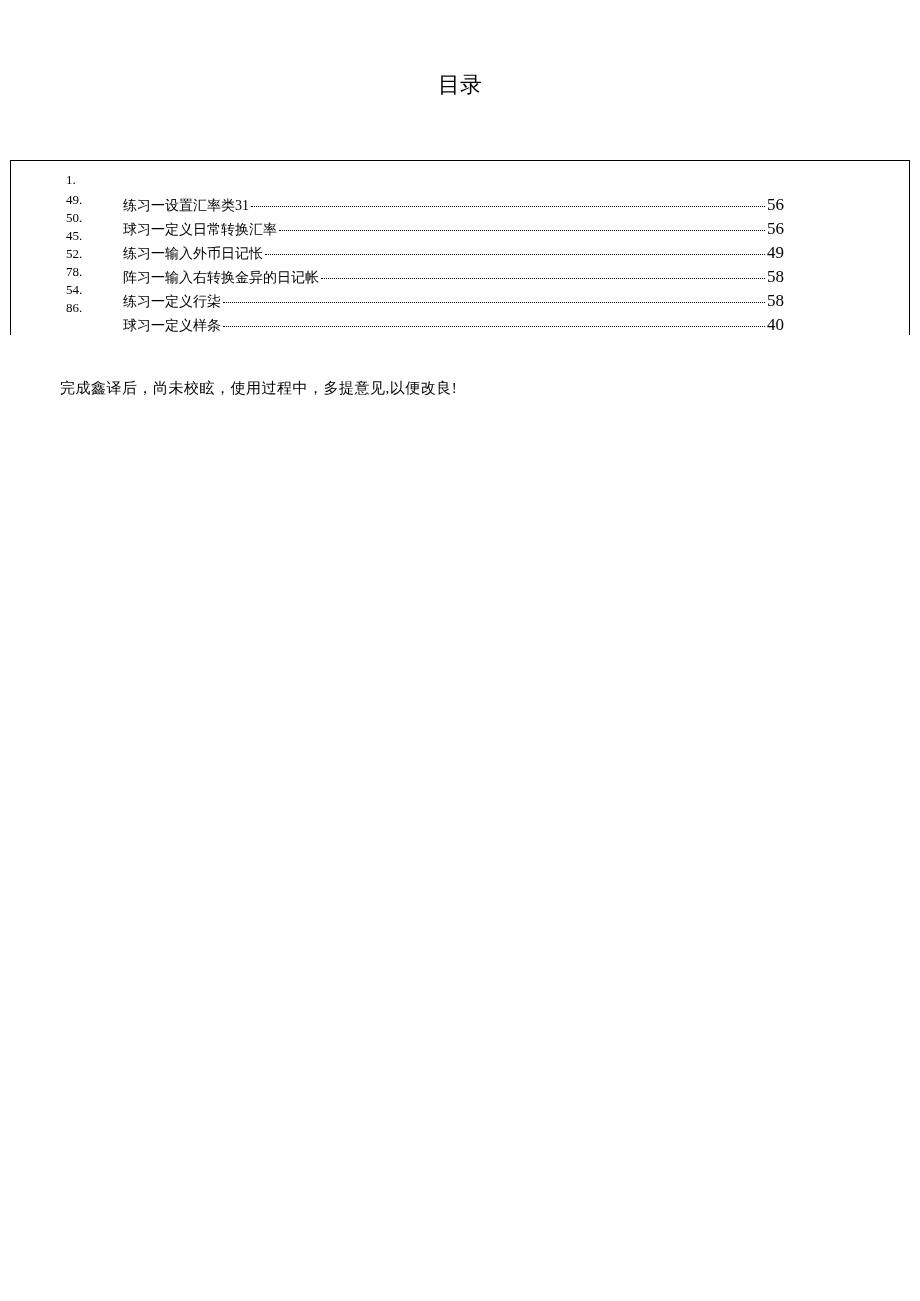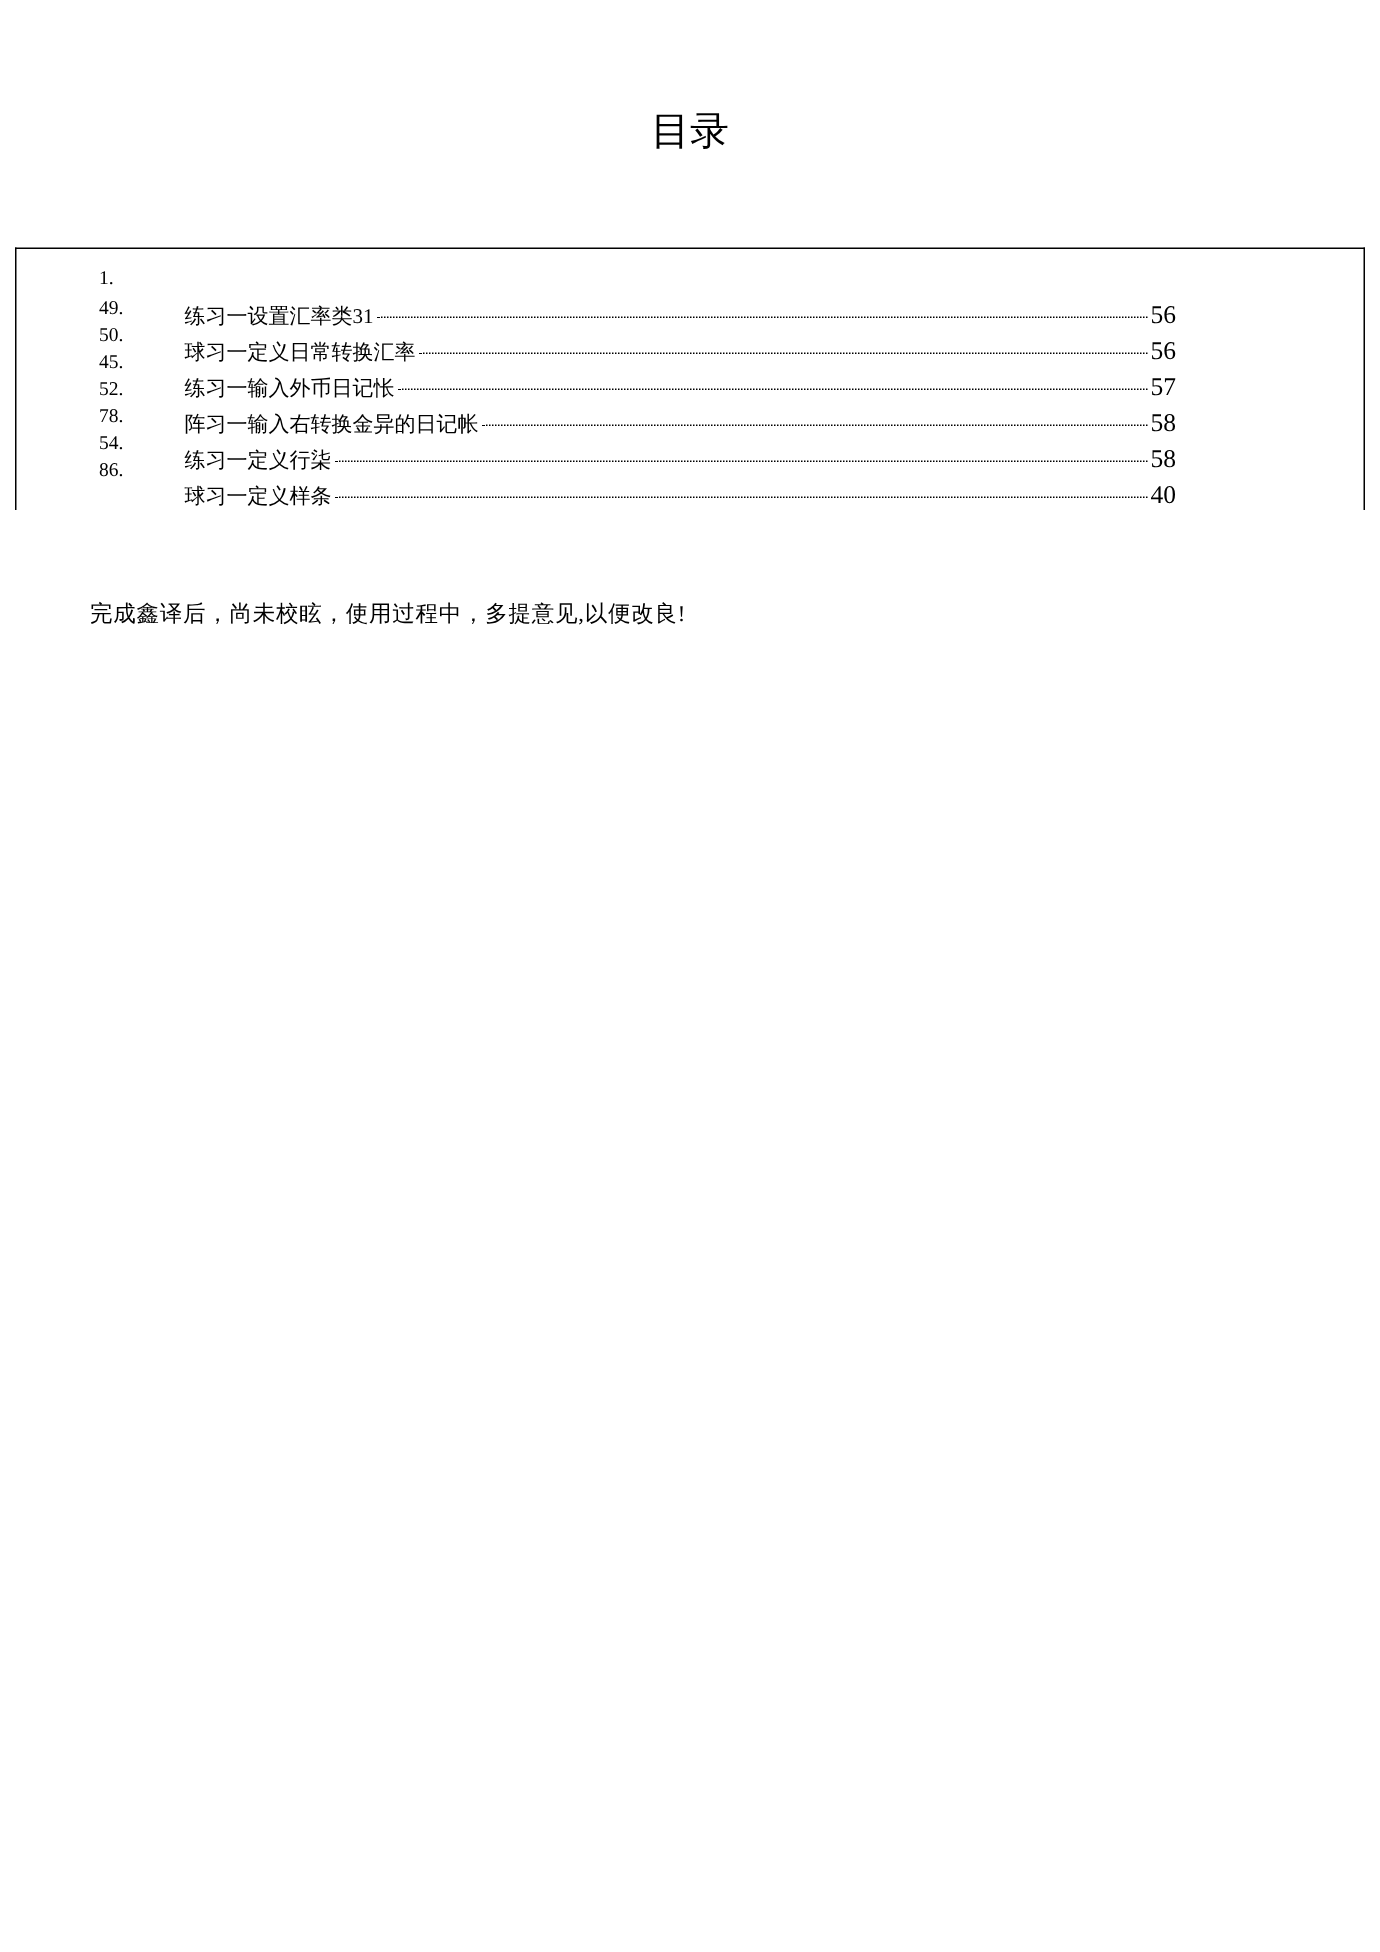--- a/index.html
+++ b/index.html
@@ -13,21 +13,21 @@
       width: 920px;
       margin: 0 auto;
       padding: 0;
     }
     .page {
       width: 100%;
       position: relative;
     }
     .title {
       text-align: center;
-      font-size: 26px;
+      font-size: 22px;
       font-weight: normal;
       padding-top: 70px;
       padding-bottom: 60px;
       color: #000;
     }
     .toc-container {
       border: 1px solid #000;
       border-bottom: none;
       margin: 0 10px;
       position: relative;
@@ -80,21 +80,21 @@
     .toc-entry .entry-page {
       flex-shrink: 0;
       font-family: "Times New Roman", serif;
       font-size: 17px;
       padding-right: 105px;
     }
     .toc-entry.partial .entry-title {
       color: #000000;
     }
     .note {
-      margin: 60px 60px 0 60px;
+      margin: 44px 60px 0 60px;
       font-size: 15px;
       color: #000;
       letter-spacing: 0.5px;
     }
   </style>
 </head>
 <body>
 
 <div class="page">
   <h1 class="title">目录</h1>
@@ -119,21 +119,21 @@
           <span class="entry-page">56</span>
         </div>
         <div class="toc-entry">
           <span class="entry-title">球习一定义日常转换汇率</span>
           <span class="entry-dots"></span>
           <span class="entry-page">56</span>
         </div>
         <div class="toc-entry">
           <span class="entry-title">练习一输入外币日记怅</span>
           <span class="entry-dots"></span>
-          <span class="entry-page">57</span>
+          <span class="entry-page">49</span>
         </div>
         <div class="toc-entry">
           <span class="entry-title">阵习一输入右转换金异的日记帐</span>
           <span class="entry-dots"></span>
           <span class="entry-page">58</span>
         </div>
         <div class="toc-entry">
           <span class="entry-title">练习一定义行柒</span>
           <span class="entry-dots"></span>
           <span class="entry-page">58</span>

